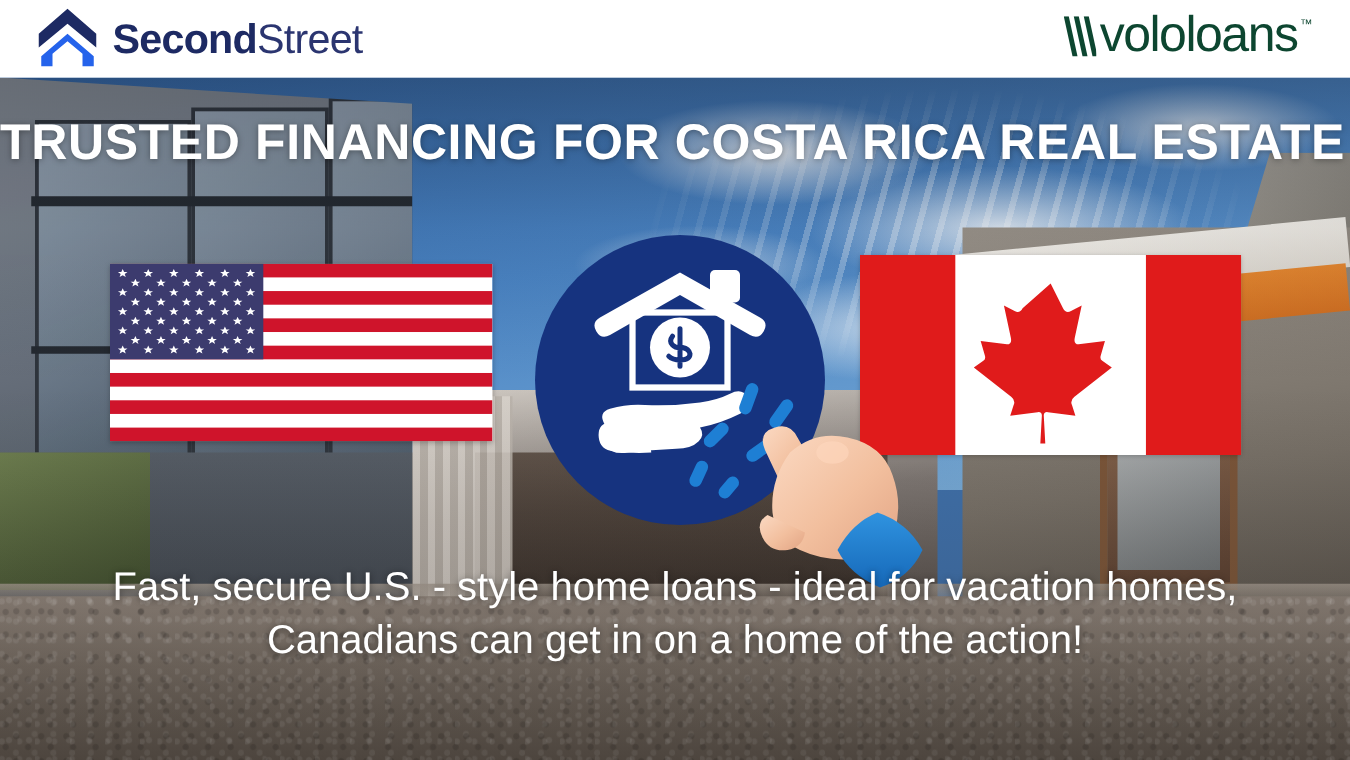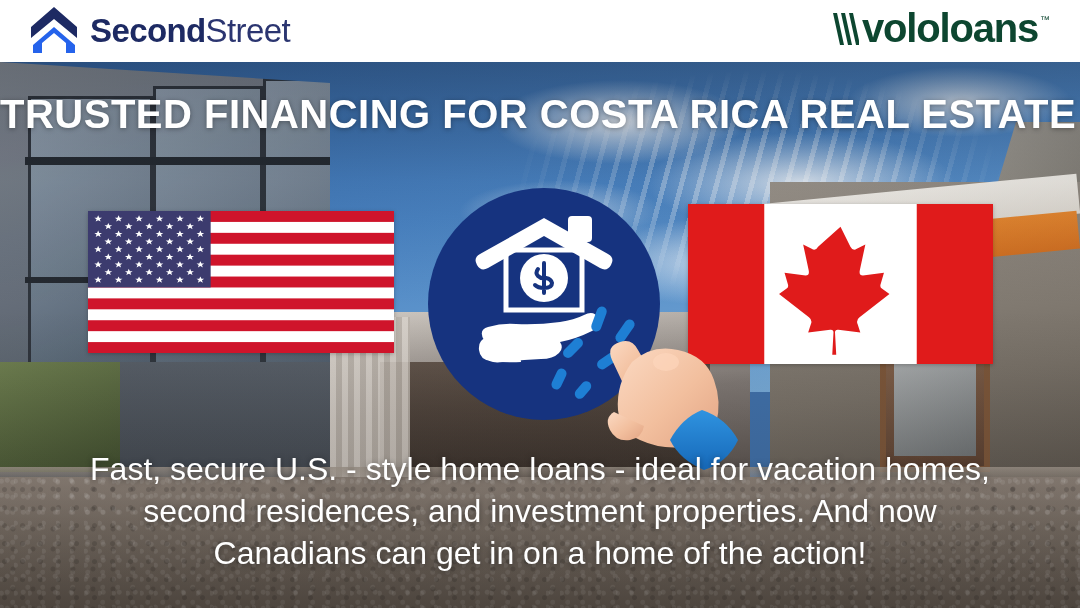--- a/index.html
+++ b/index.html
@@ -33,22 +33,22 @@
   .ss-word { font-size:33px; letter-spacing:-0.6px; line-height:1; white-space:nowrap; }
   .ss-second { font-weight:bold; color:#1d2a63; }
   .ss-street { font-weight:400; color:#2b3570; }
 
   .logo-right {
     position:absolute; right:30px; top:8px;
     display:flex; align-items:flex-start; gap:0px;
   }
   .volo-stripes { display:block; margin-right:3px; margin-top:5px; }
   .volo-word { font-size:40px; line-height:1; color:#0d4630; white-space:nowrap; letter-spacing:-1.2px; }
-  .volo-bold { font-weight:bold; }
-  .volo-light { font-weight:700; }
+  .volo-bold { font-weight:normal; }
+  .volo-light { font-weight:400; }
   .volo-tm { font-size:10px; color:#0d4630; margin-top:6px; margin-left:2px; }
 
   
   .photo {
     position:absolute;
     left:0; top:62px;
     width:1080px; height:546px;
     overflow:hidden;
     background:#3f6fa8;
   }
@@ -405,21 +405,20 @@
 
     <ellipse cx="70" cy="62" rx="13" ry="9" fill="#ffd9c0" opacity=".55"></ellipse>
 
     <path d="M18 112 q-10 6 -4 18 q6 12 20 10 q12 -2 14 -14 Z" fill="url(#skin)"></path>
 
     <path d="M106 110 q24 8 36 30 q-10 22 -34 30 q-24 -10 -34 -30 q12 -22 32 -30 Z" fill="url(#cuff)"></path>
   </svg>
 
   <div class="subtext">
     <div>Fast, secure U.S. - style home loans - ideal for vacation homes,</div>
-    <div>second residences, and investment properties. And now</div>
     <div>Canadians can get in on a home of the action!</div>
   </div>
 
   <div class="logo-bar">
 
     <div class="logo-left">
       <span class="ss-mark">
         <svg width="52" height="50" viewBox="0 0 52 50">
           <path d="M3 22 L26 2 L49 22 L49 33 L26 14 L3 33 Z" fill="#1d2a63"></path>
           <path d="M5 40 L26 22 L47 40 L47 48 L38 48 L38 38 L26 28 L14 38 L14 48 L5 48 Z" fill="#2563eb"></path>

